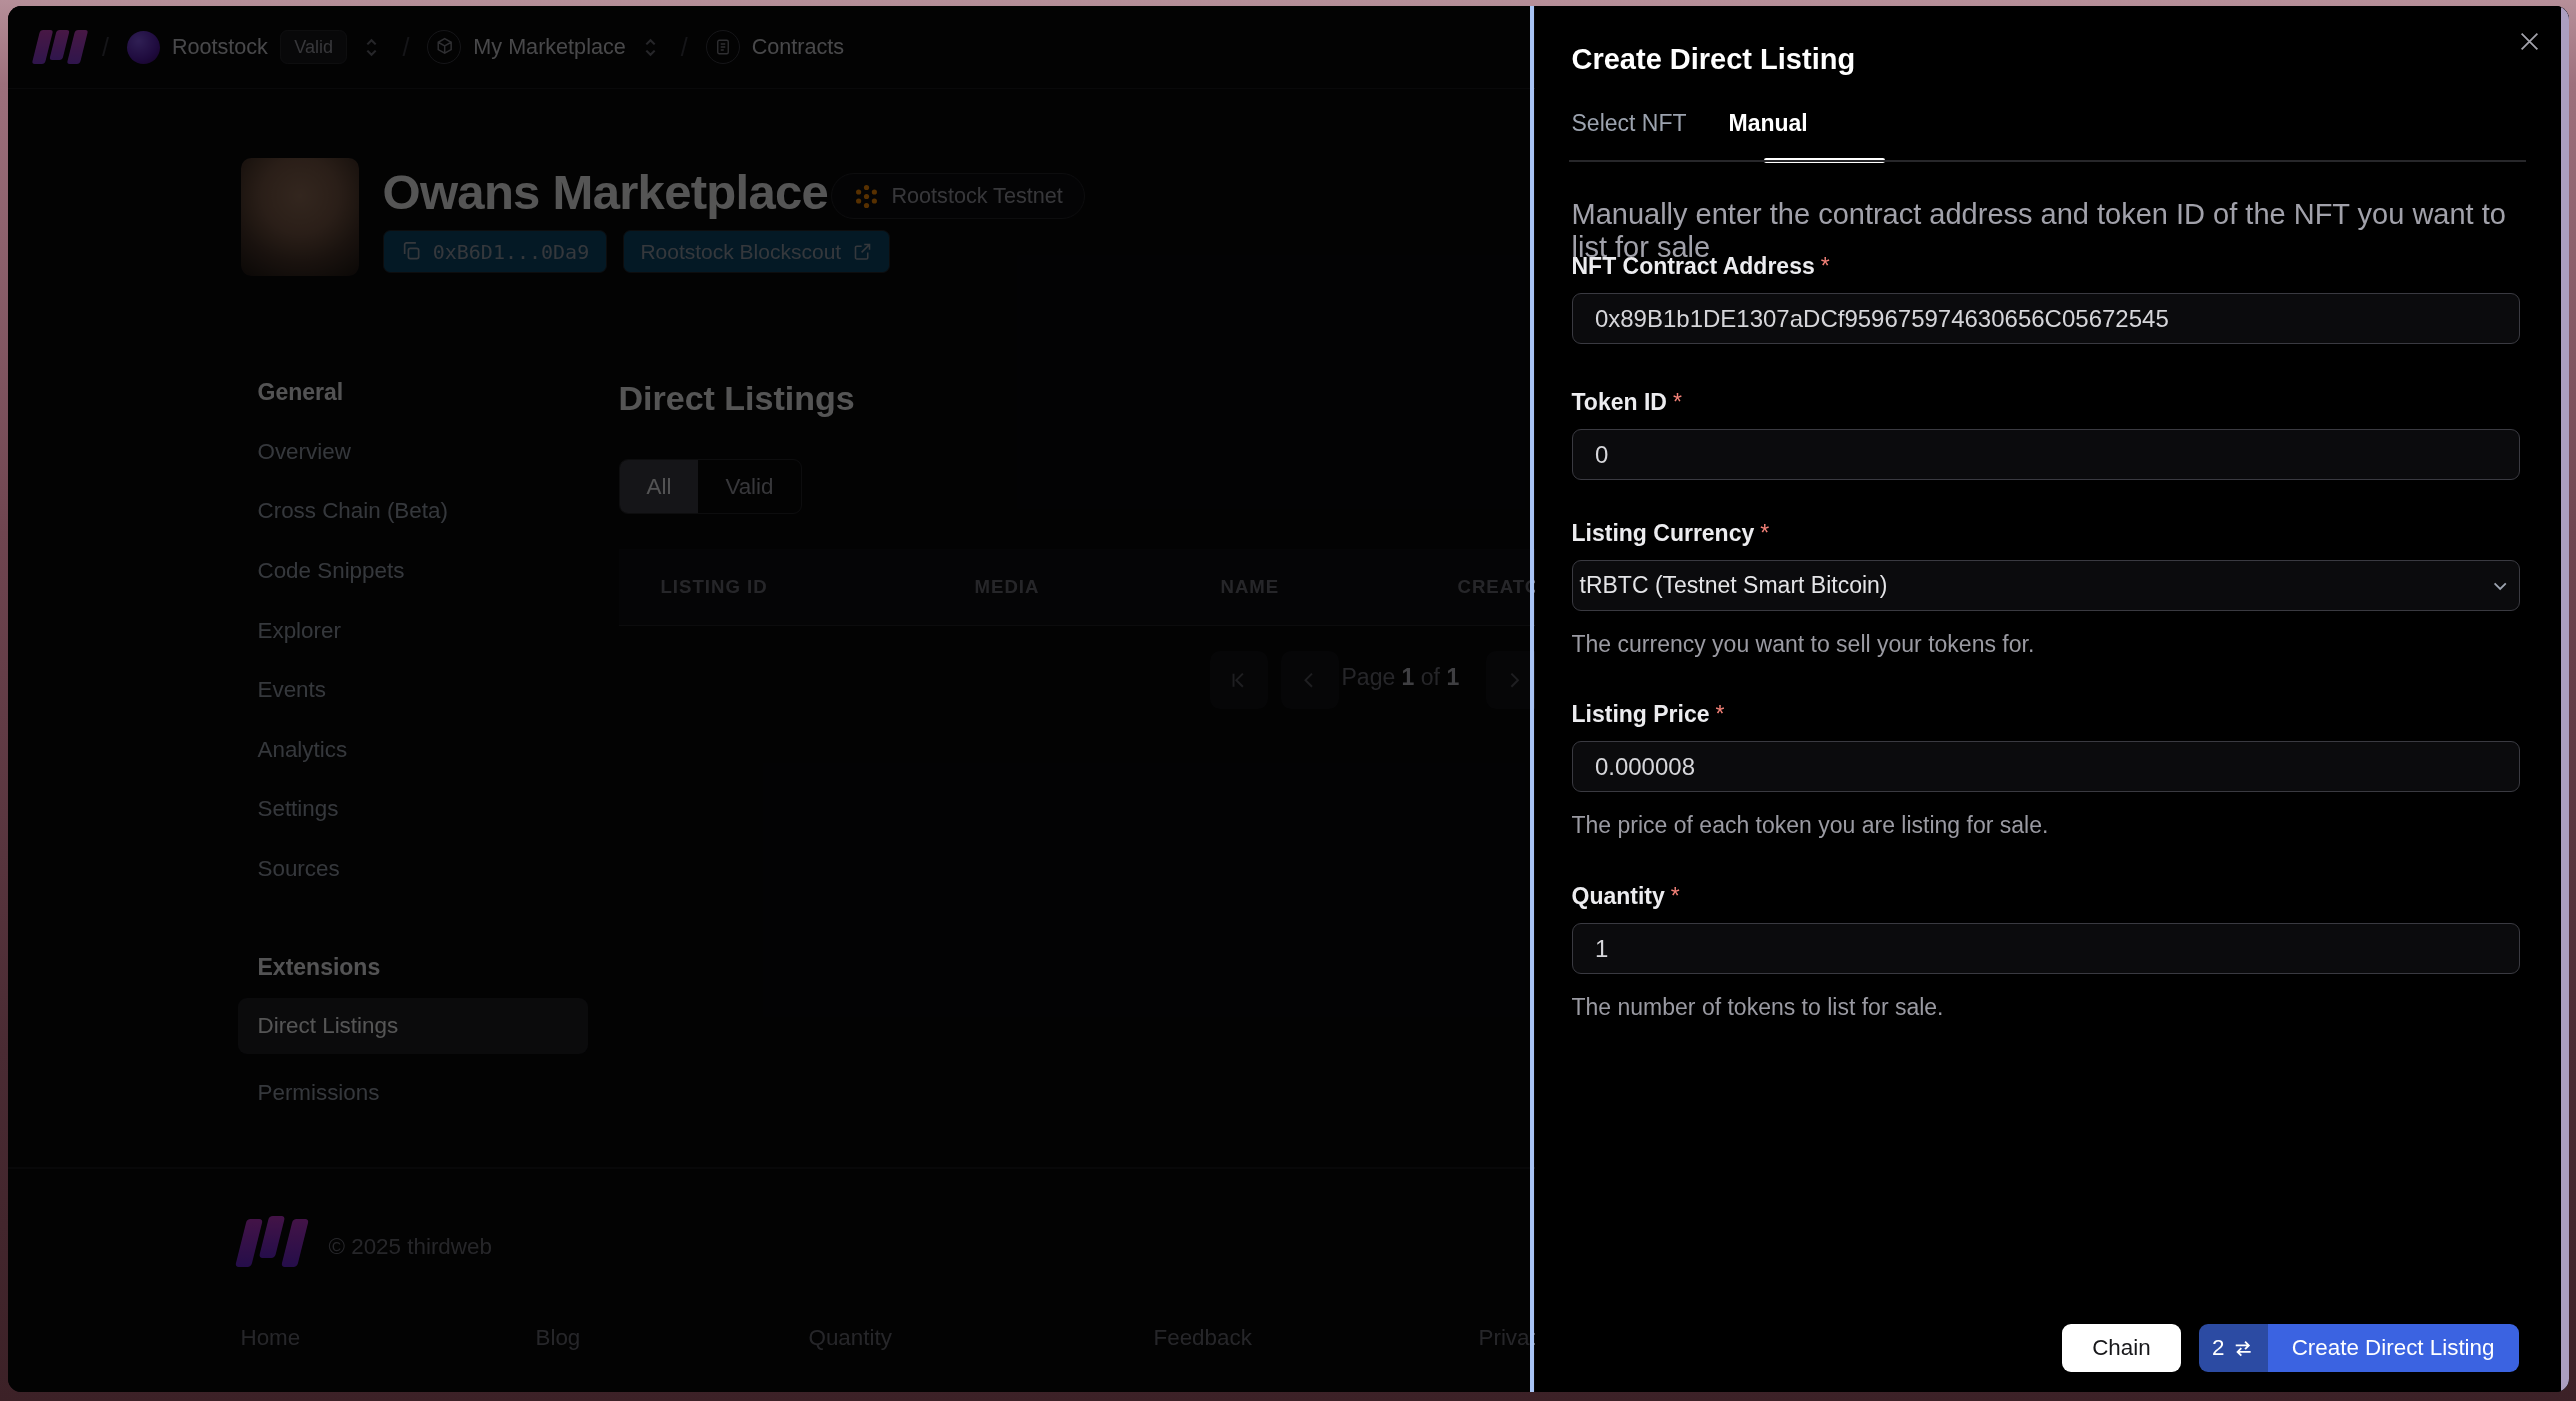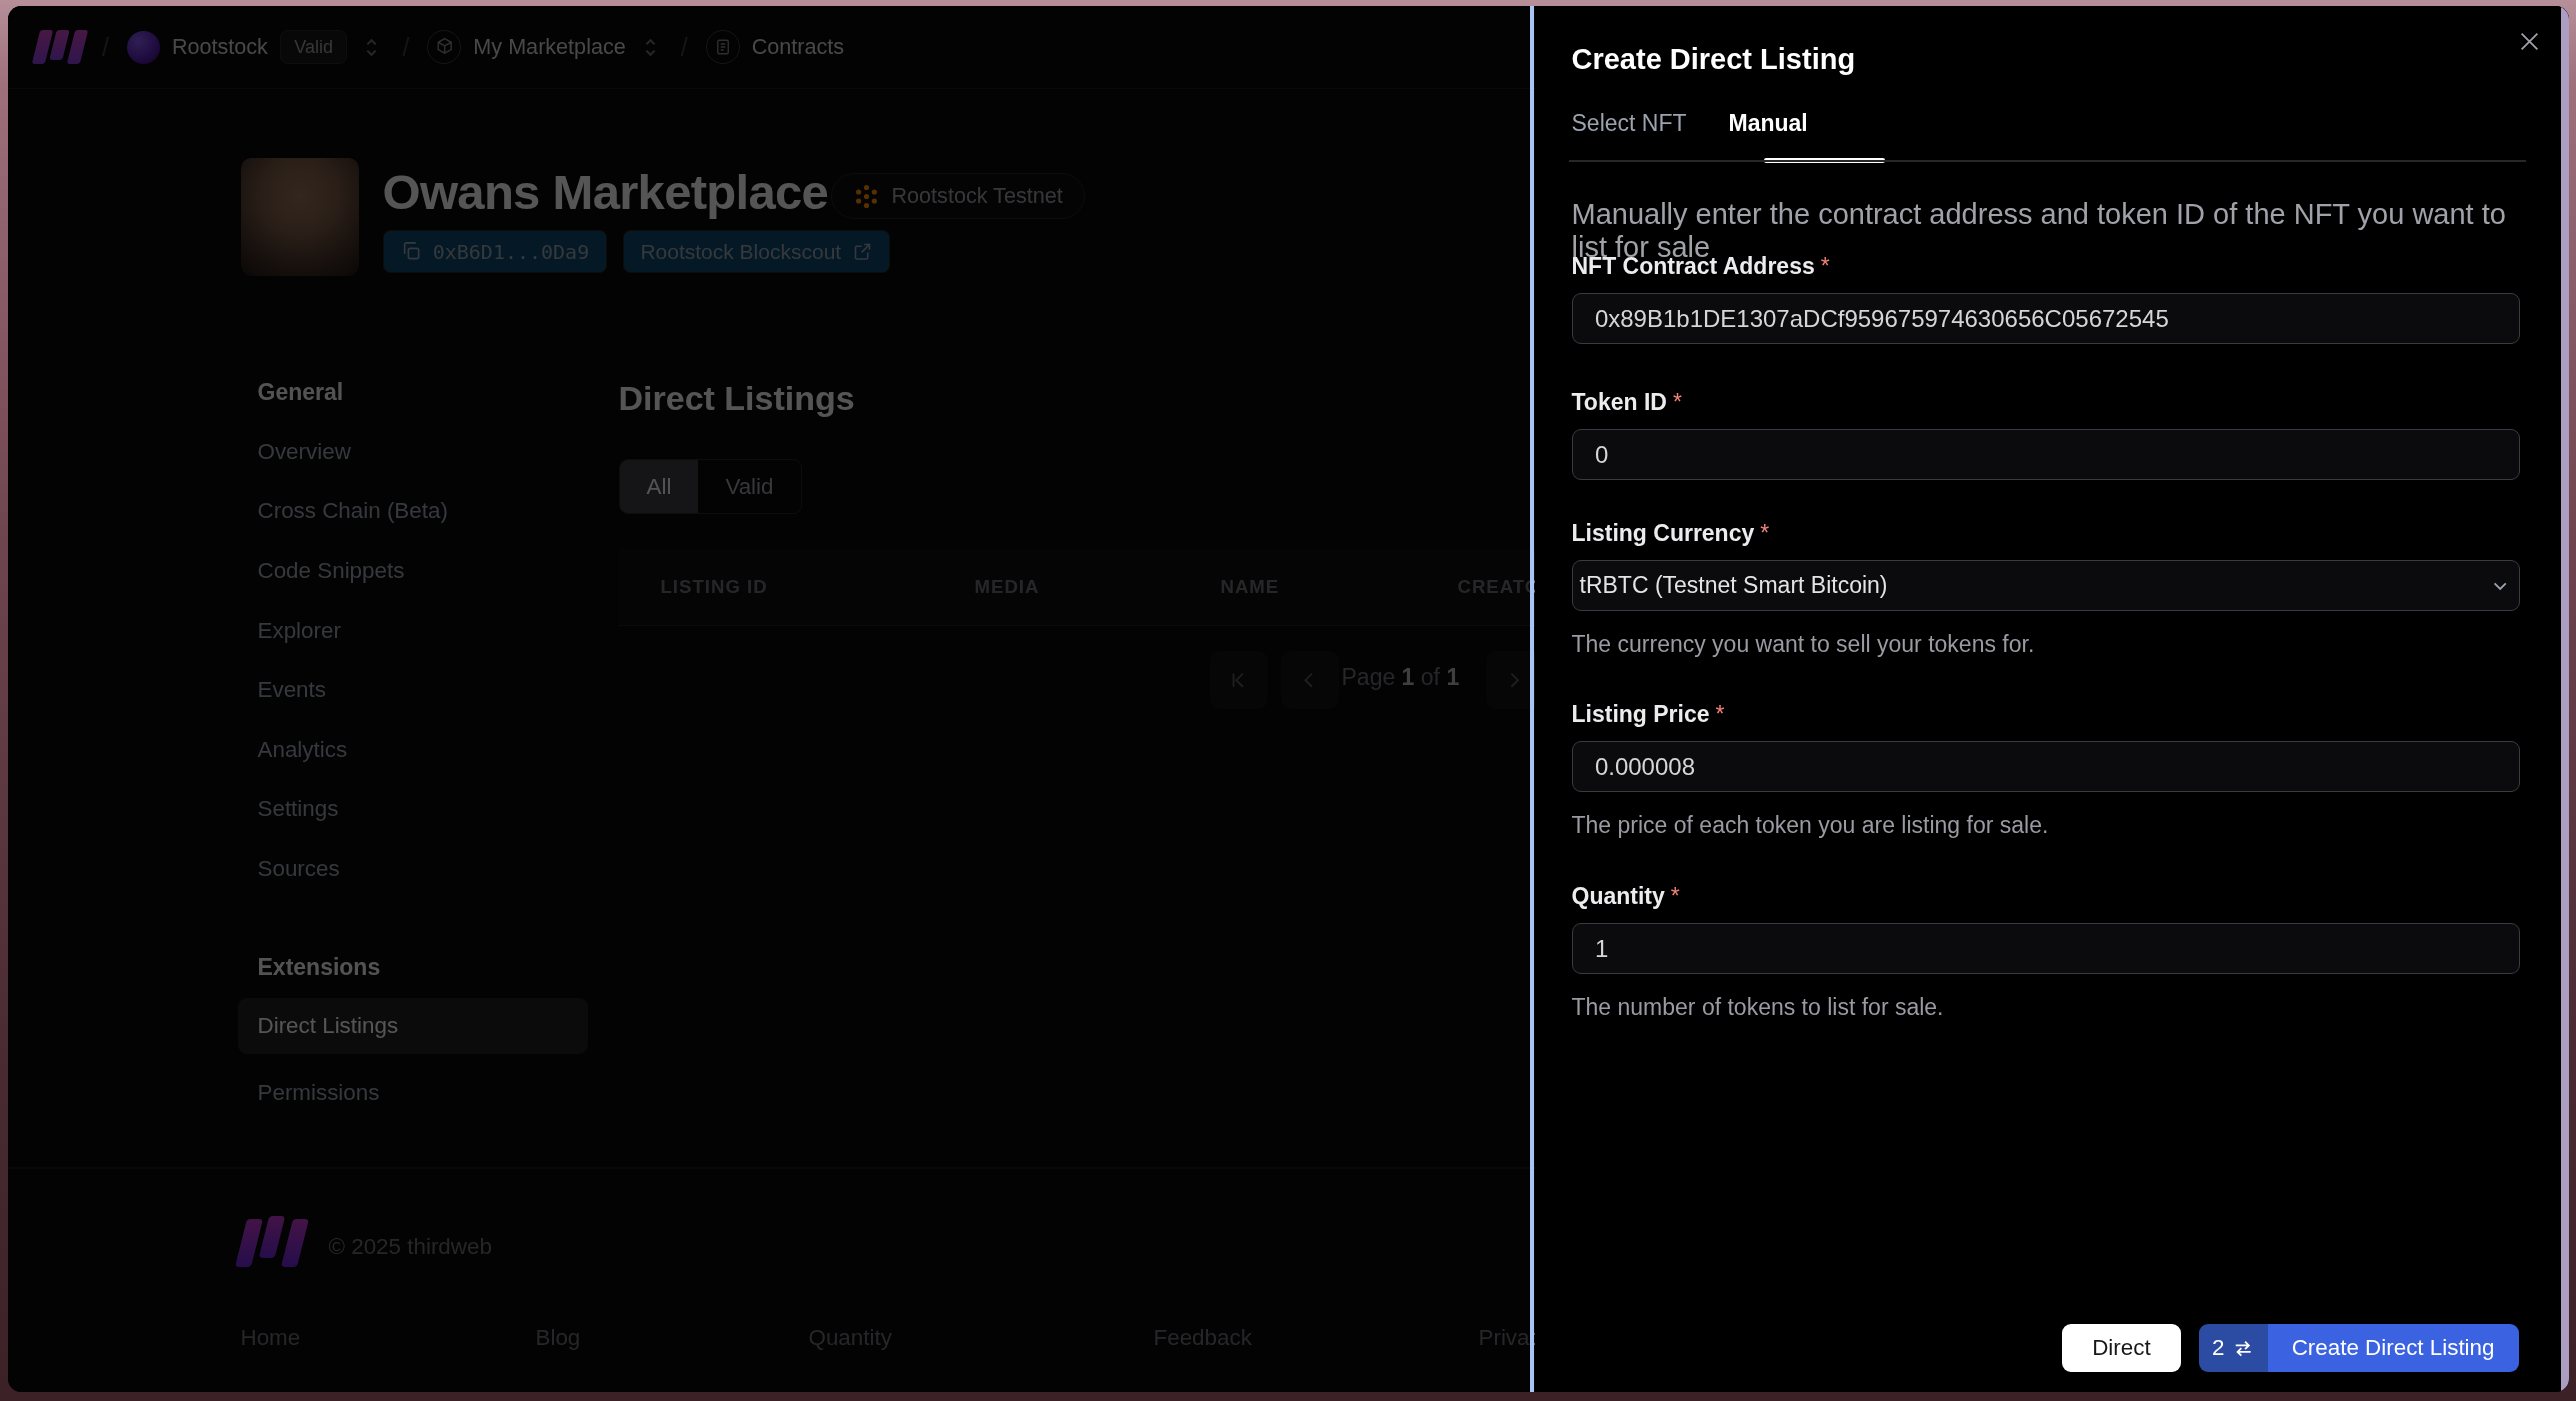--- a/index.html
+++ b/index.html
@@ -286,21 +286,21 @@
       <div class="fhelp">The price of each token you are listing for sale.</div>
     </div>
 
     <div class="fgroup" style="top:877px">
       <div class="flabel"><span>Quantity</span><span class="req">*</span></div>
       <input class="finput" type="text" value="1" style="">
       <div class="fhelp">The number of tokens to list for sale.</div>
     </div>
 
     <div class="drawer-footer">
-      <button class="btn-cancel">Direct</button>
+      <button class="btn-cancel">Chain</button>
       <div class="btn-combo">
         <div class="btn-txcount">
           <span>2</span>
           <svg width="22.4" height="22.4" viewBox="0 0 24 24" fill="none" stroke="#fff" stroke-width="2">
               <path d="M4 9h14M14 5l4 4-4 4M20 16H6M10 12l-4 4 4 4"></path>
             </svg>
         </div>
         <button class="btn-submit">Create Direct Listing</button>
       </div>
     </div>

